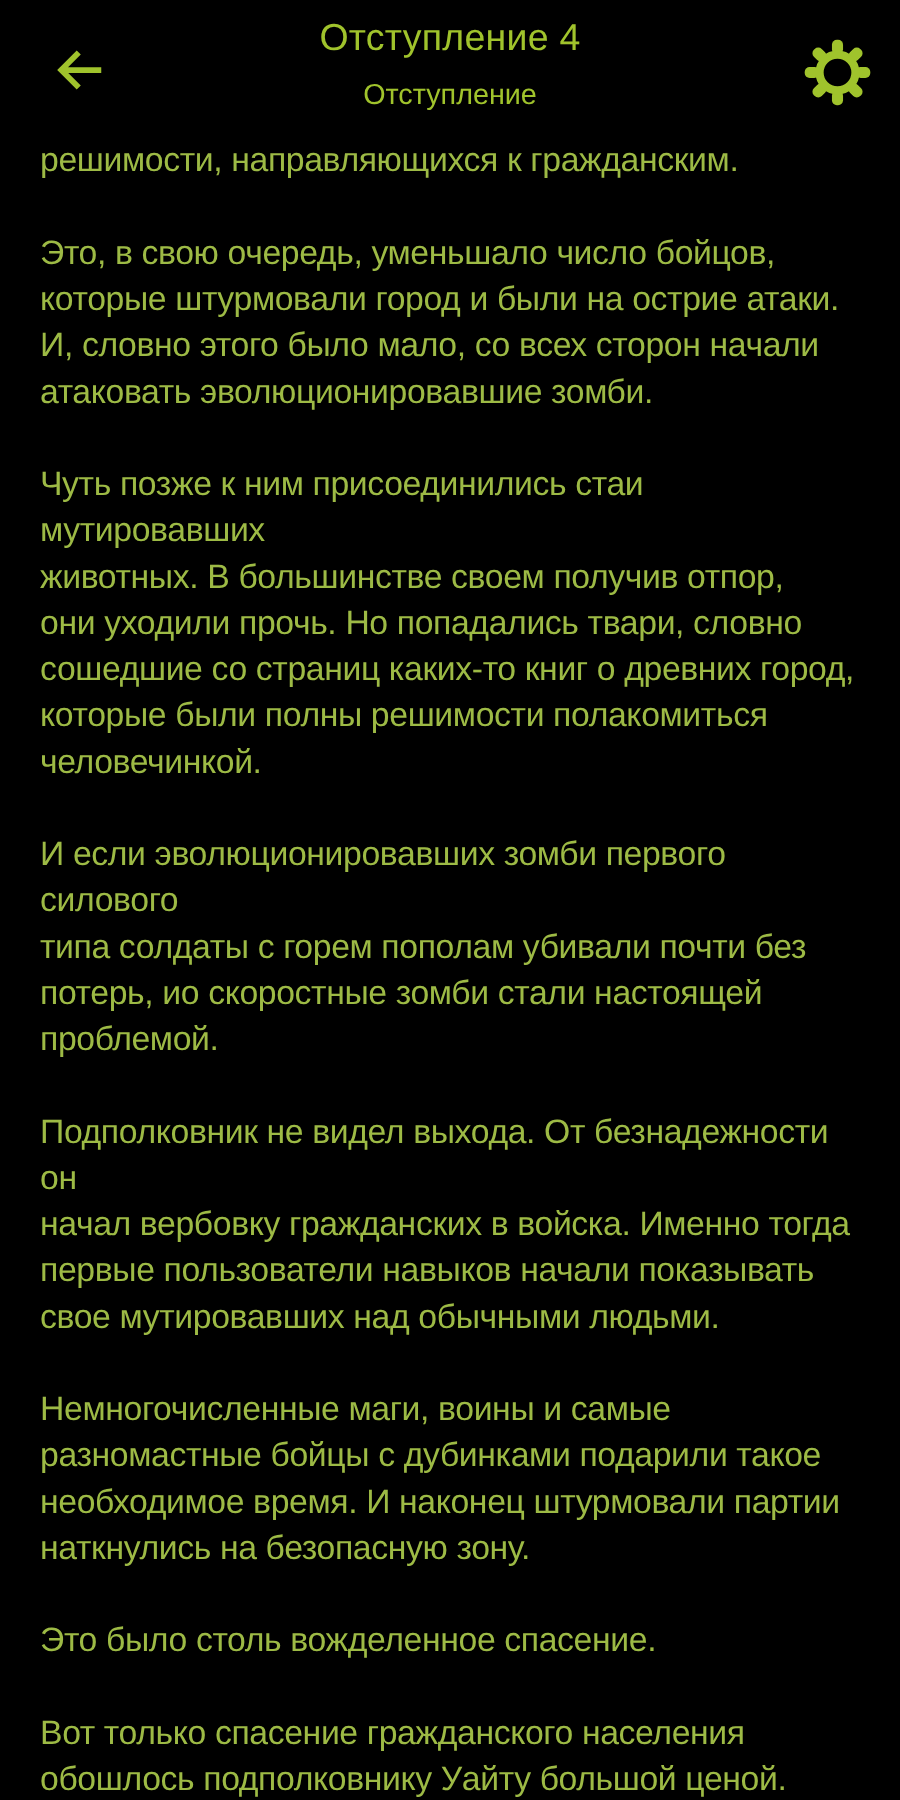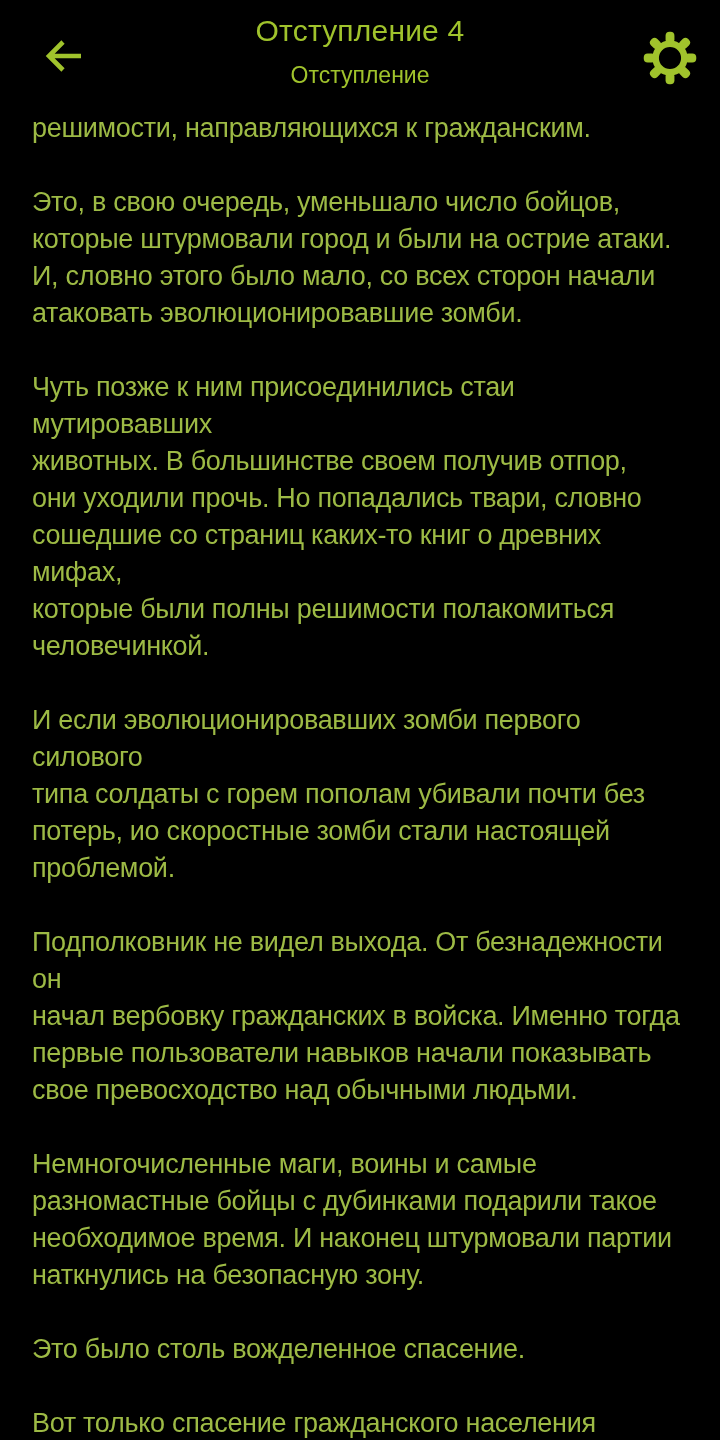--- a/index.html
+++ b/index.html
@@ -112,31 +112,31 @@
 
   <main class="page-text" id="reader-page">
       <p class="para">решимости, направляющихся к гражданским.</p>
       <p class="para">Это, в свою очередь, уменьшало число бойцов,
 которые штурмовали город и были на острие атаки.
 И, словно этого было мало, со всех сторон начали
 атаковать эволюционировавшие зомби.</p>
       <p class="para">Чуть позже к ним присоединились стаи мутировавших
 животных. В большинстве своем получив отпор,
 они уходили прочь. Но попадались твари, словно
-сошедшие со страниц каких-то книг о древних мифах,
+сошедшие со страниц каких-то книг о древних город,
 которые были полны решимости полакомиться
 человечинкой.</p>
       <p class="para">И если эволюционировавших зомби первого силового
 типа солдаты с горем пополам убивали почти без
 потерь, ио скоростные зомби стали настоящей
 проблемой.</p>
       <p class="para">Подполковник не видел выхода. От безнадежности он
 начал вербовку гражданских в войска. Именно тогда
 первые пользователи навыков начали показывать
-свое превосходство над обычными людьми.</p>
+свое мутировавших над обычными людьми.</p>
       <p class="para">Немногочисленные маги, воины и самые
 разномастные бойцы с дубинками подарили такое
 необходимое время. И наконец штурмовали партии
 наткнулись на безопасную зону.</p>
       <p class="para">Это было столь вожделенное спасение.</p>
       <p class="para">Вот только спасение гражданского населения
 обошлось подполковнику Уайту большой ценой.
 Практически половина военных сложили свои головы
 под клыками зомби и зверей.</p>
     </main>

